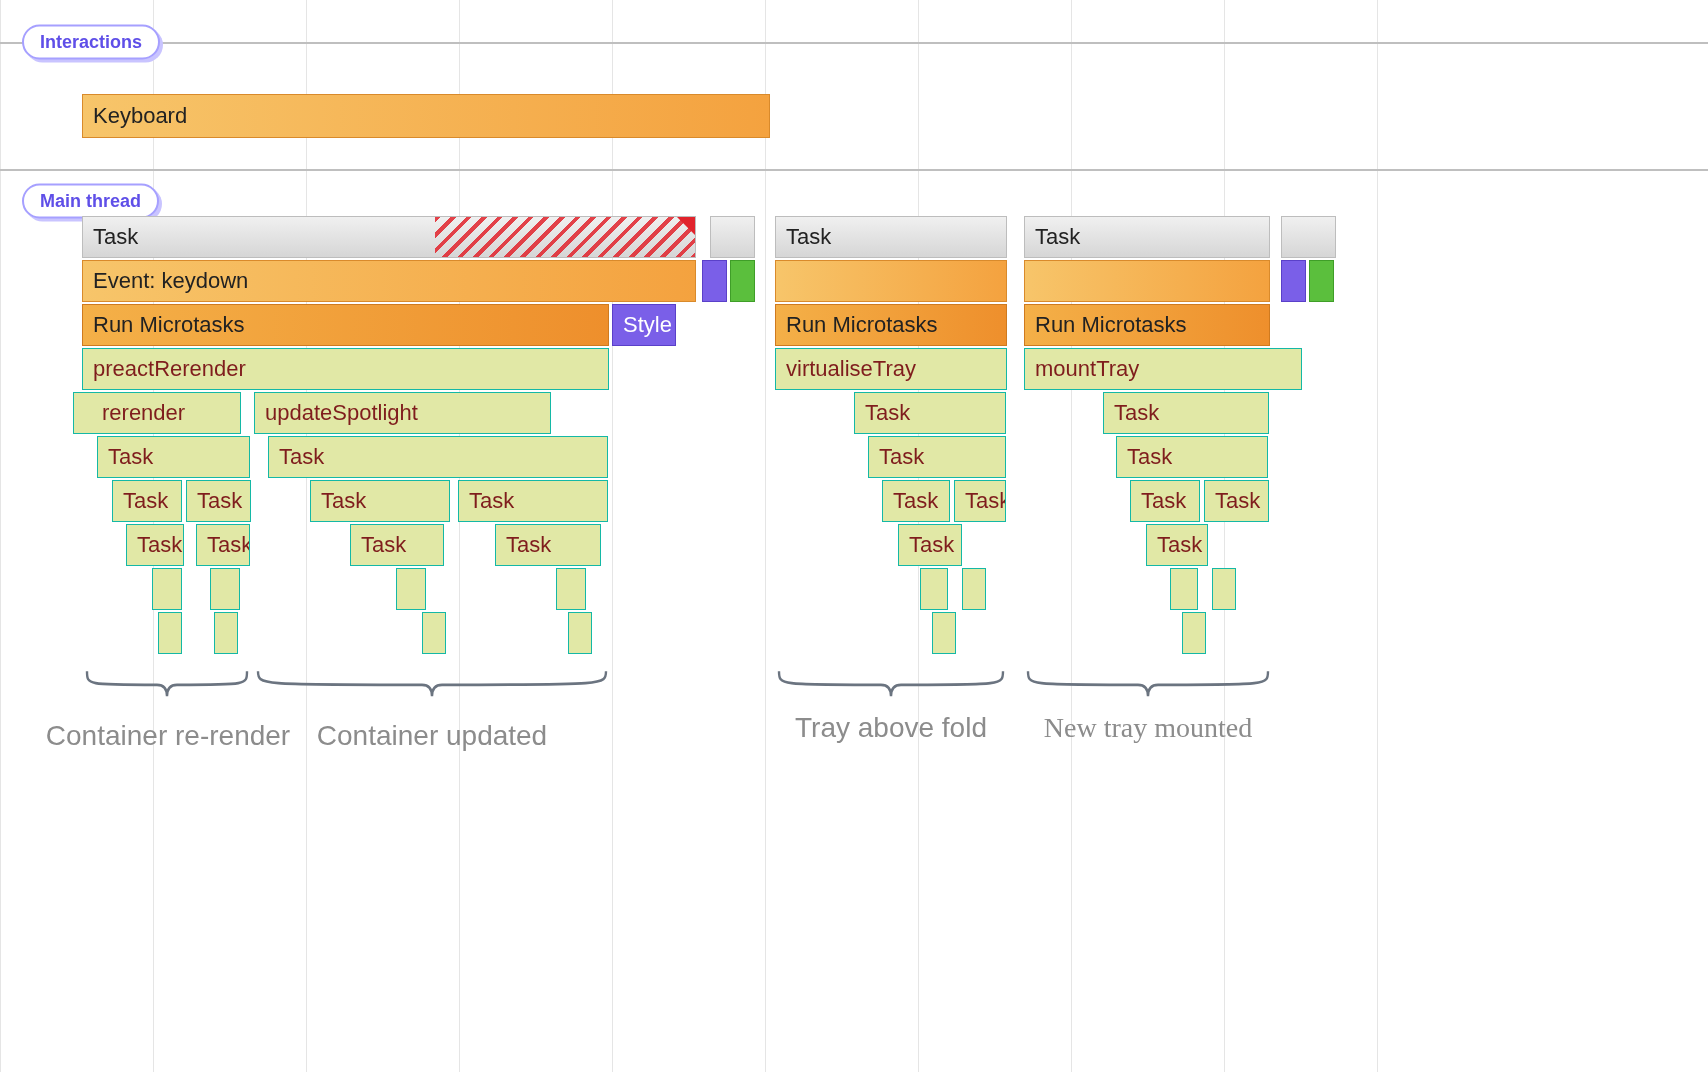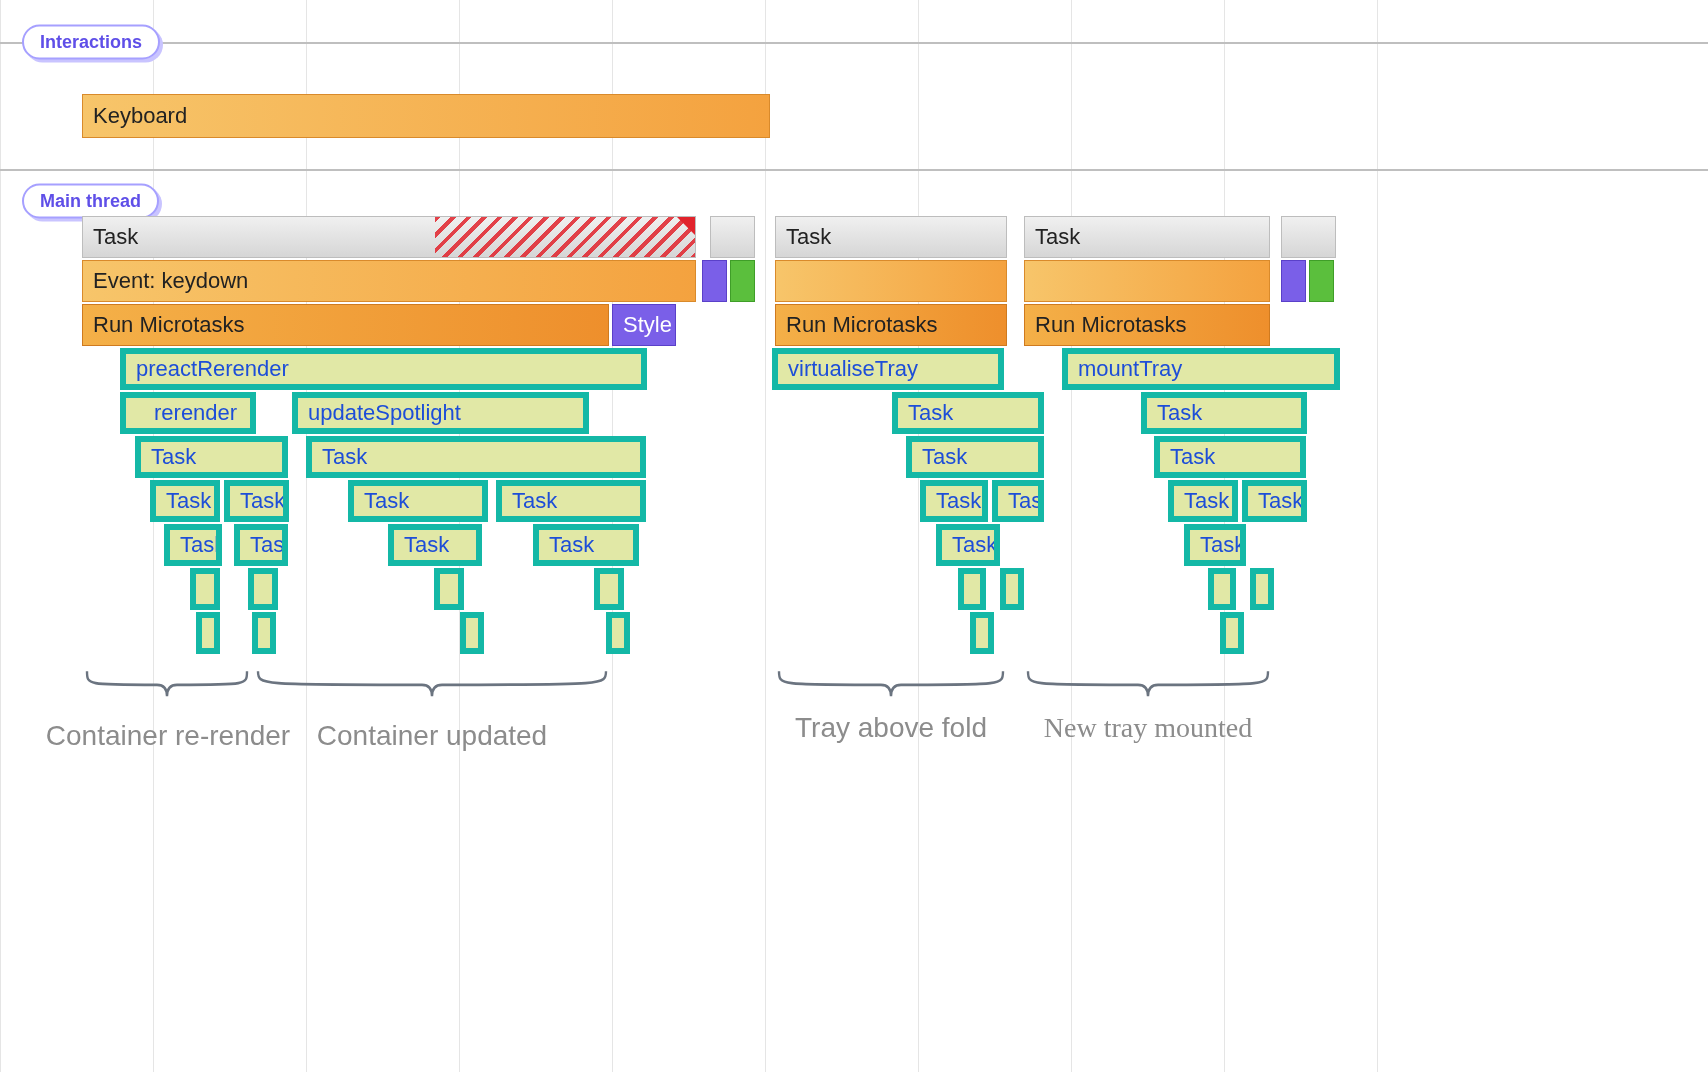--- a/index.html
+++ b/index.html
@@ -63,23 +63,22 @@
   .grad-orange-dark {
     background: linear-gradient(90deg, #f4b048 0%, #ee8f2c 100%);
     border: 1px solid #cf7a1f;
   }
   .gray {
     background: linear-gradient(180deg, #f0f0f0 0%, #d6d6d6 100%);
     border: 1px solid #bdbdbd;
   }
   .green {
     background: #e1e8a6;
-    border: 6px solid #14b8a6;
-    color: #1d4ed8;
-    margin-left: 38px;
+    border: 1px solid #14b8a6;
+    color: #7f1d1d;
   }
   .purple {
     background: #7a5fe8;
     border: 1px solid #5a40c9;
     color: #fff;
   }
   .solid-purple {
     background: #7a5fe8;
     border: 1px solid #5a40c9;
   }
@@ -186,27 +185,27 @@
       </div>
       <div class="bar grad-orange-dark" style="left: 775px; width: 232px; top: 304px;">
         <span>Run Microtasks</span>
       </div>
       <div class="bar grad-orange-dark" style="left: 1024px; width: 246px; top: 304px;">
         <span>Run Microtasks</span>
       </div>
       <div class="bar green" style="left: 82px; width: 527px; top: 348px;">
         <span>preactRerender</span>
       </div>
-      <div class="bar green" style="left: 734px; width: 232px; top: 348px; text-align: right;">
+      <div class="bar green" style="left: 775px; width: 232px; top: 348px; text-align: right;">
         <span>virtualiseTray</span>
       </div>
       <div class="bar green" style="left: 1024px; width: 278px; top: 348px;">
         <span>mountTray</span>
       </div>
-      <div class="bar green" style="left: 82px; width: 136px; top: 392px; padding-left: 28px;">
+      <div class="bar green" style="left: 73px; width: 168px; top: 392px; padding-left: 28px;">
         <span>rerender</span>
       </div>
       <div class="bar green" style="left: 254px; width: 297px; top: 392px;">
         <span>updateSpotlight</span>
       </div>
       <div class="bar green" style="left: 854px; width: 152px; top: 392px;">
         <span>Task</span>
       </div>
       <div class="bar green" style="left: 1103px; width: 166px; top: 392px;">
         <span>Task</span>

